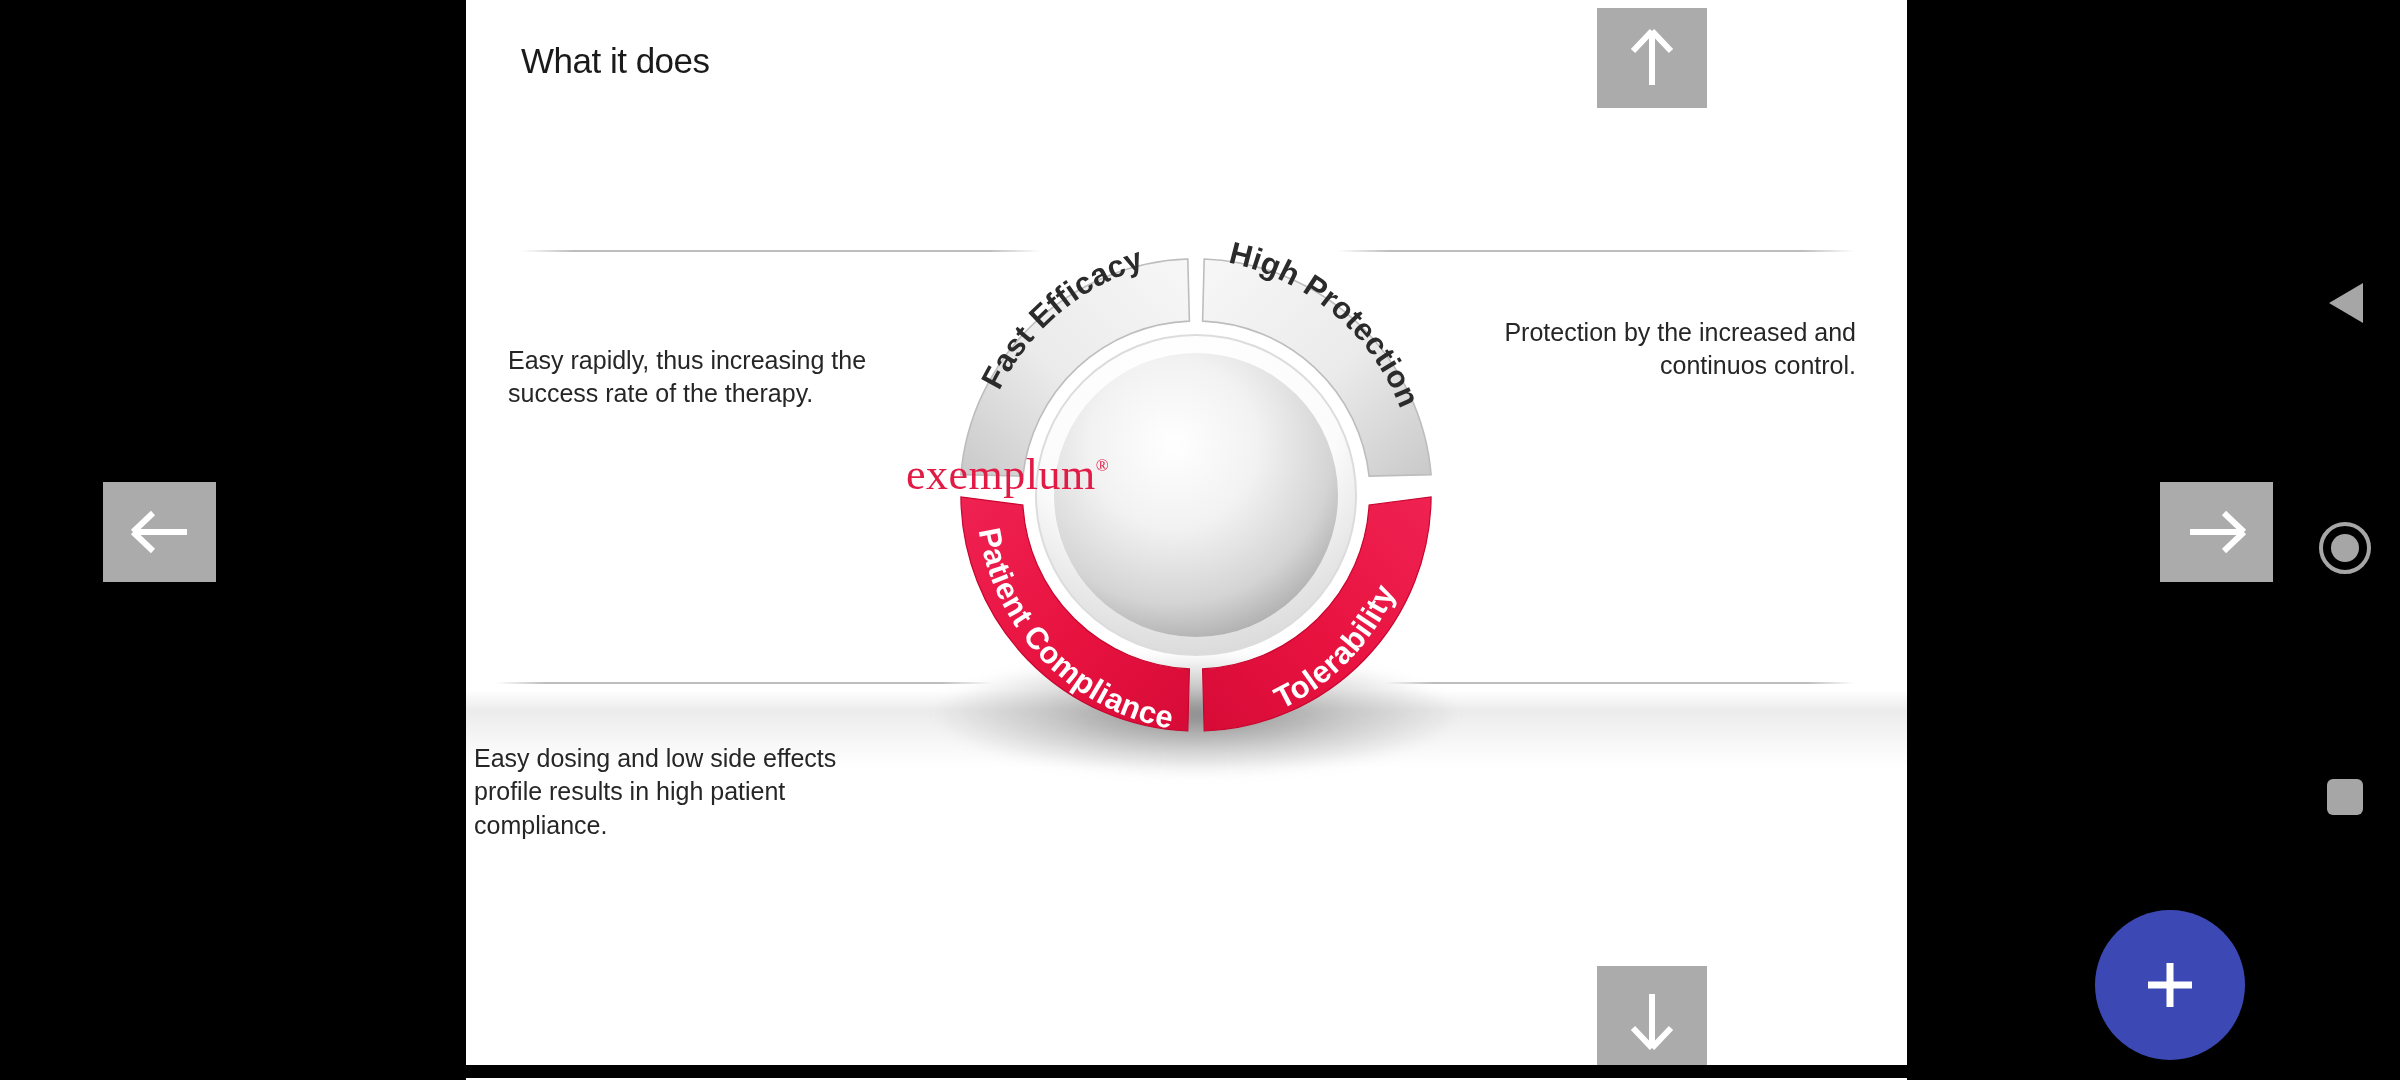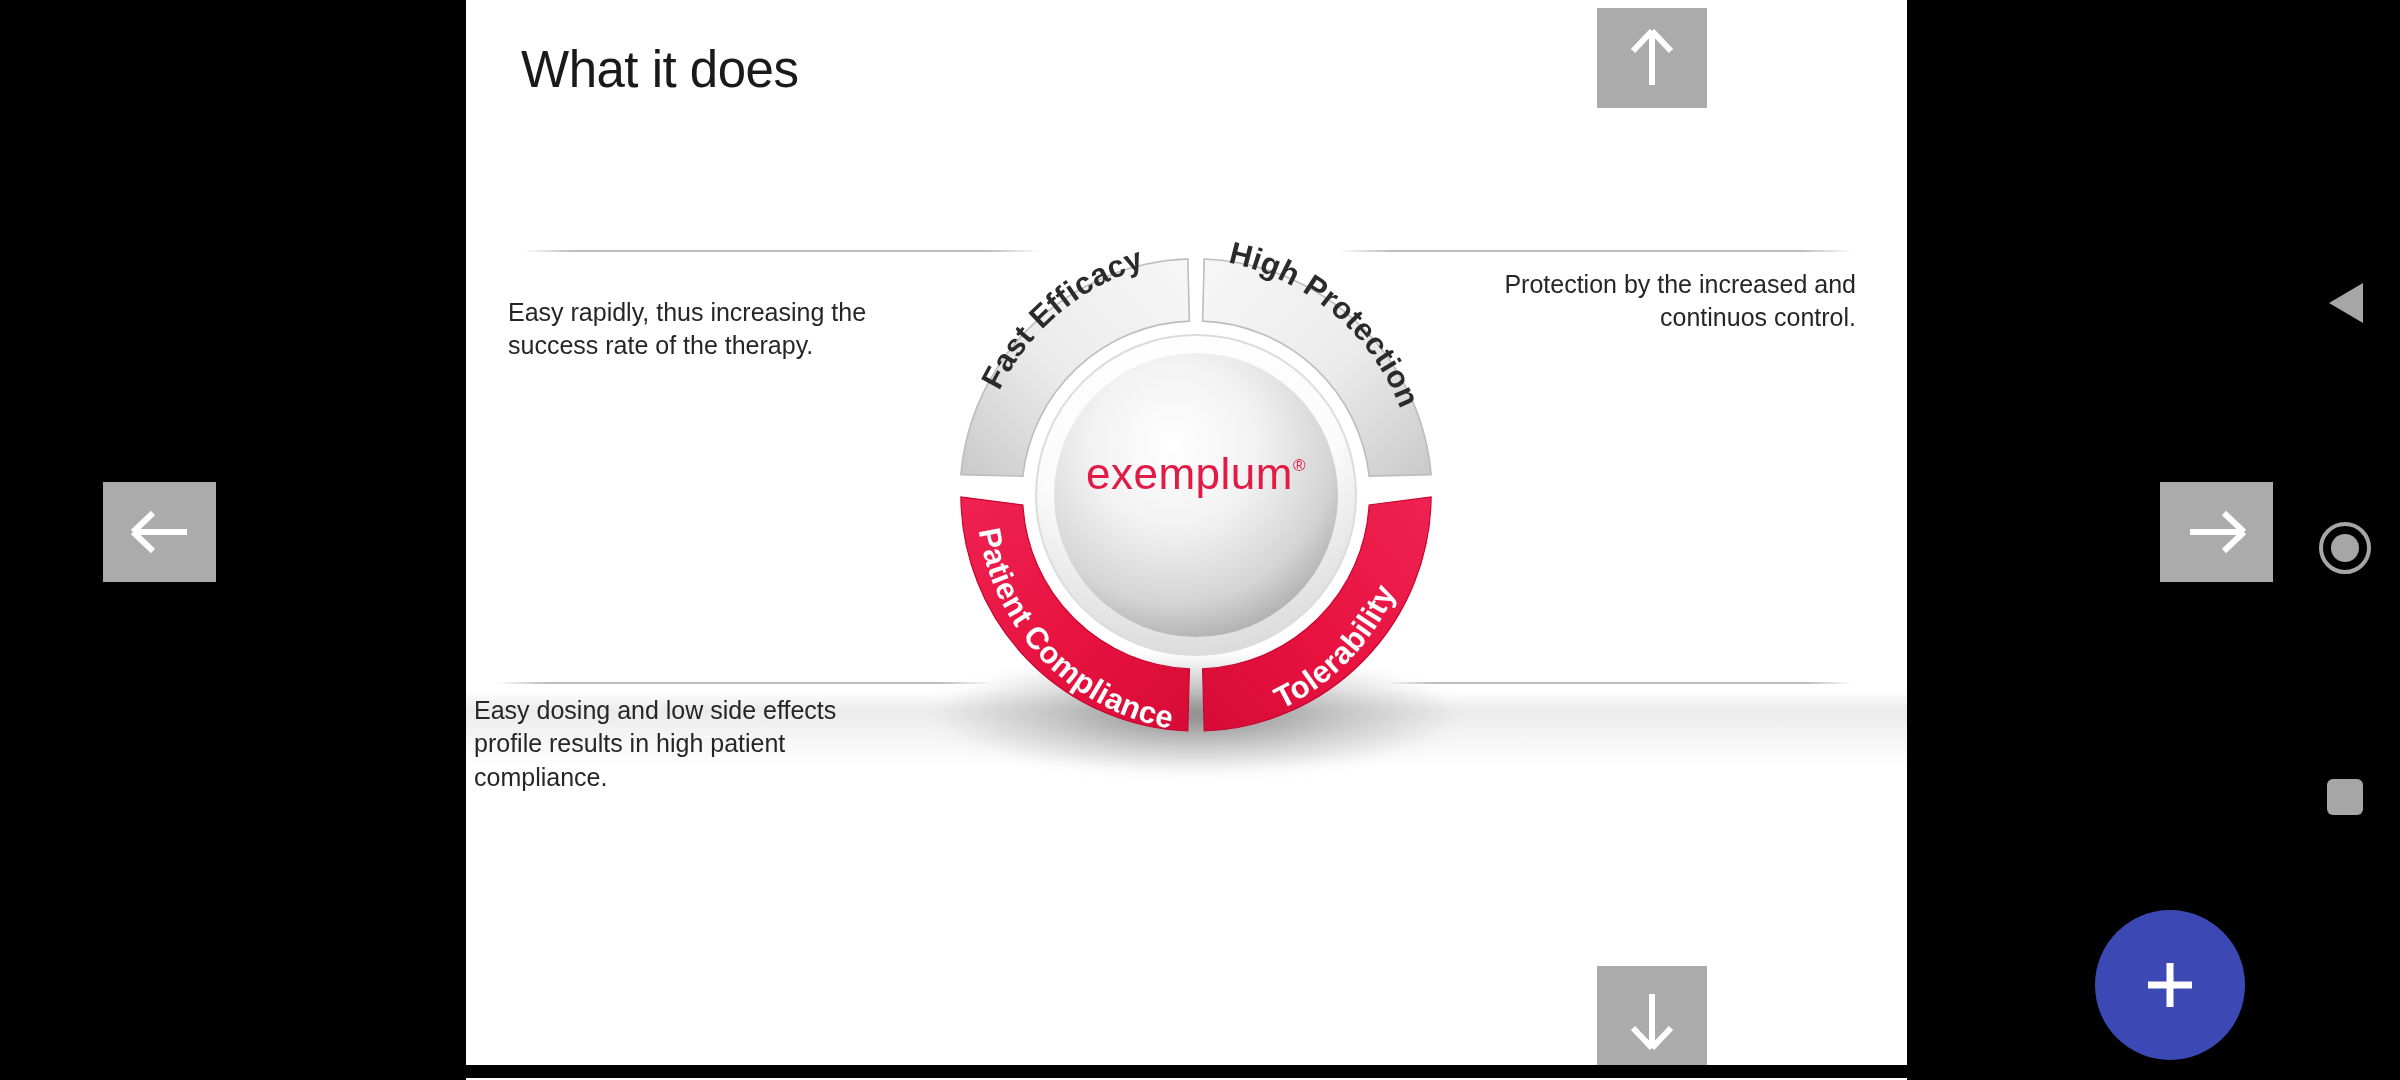--- a/index.html
+++ b/index.html
@@ -5,57 +5,57 @@
   html,body{margin:0;padding:0;background:#000;}
   body{width:2400px;height:1080px;overflow:hidden;
        font-family:"Liberation Sans","DejaVu Sans",sans-serif;}
 
   #screen{position:relative;width:2400px;height:1080px;background:#000;overflow:hidden;}
 
   
   #slide{position:absolute;left:466px;top:0;width:1441px;height:1065px;background:#ffffff;overflow:hidden;}
   #slide-bottom-strip{position:absolute;left:466px;top:1078px;width:1441px;height:4px;background:#fff;}
 
-  #slide-title{position:absolute;left:55px;top:42px;font-size:51px;line-height:1.1;
+  #slide-title{position:absolute;left:55px;top:42px;font-size:35px;line-height:1.1;
        color:#1a1a1a;font-weight:400;letter-spacing:-0.5px;white-space:nowrap;}
 
   
   .rule{position:absolute;height:2px;
         background:linear-gradient(90deg,rgba(190,190,190,0) 0%,rgba(186,186,186,.95) 10%,rgba(186,186,186,.95) 90%,rgba(190,190,190,0) 100%);}
   #rule-tl{left:55px;top:250px;width:520px;}
   #rule-tr{left:872px;top:250px;width:516px;}
   #rule-bl{left:30px;top:682px;width:495px;}
   #rule-br{left:920px;top:682px;width:468px;}
 
   
   #band{position:absolute;left:0;top:690px;width:1441px;height:78px;
         background:linear-gradient(180deg,rgba(255,255,255,0) 0%,rgba(232,232,232,.85) 26%,rgba(244,244,244,.6) 72%,rgba(255,255,255,0) 100%);}
 
   
-  .callout{position:absolute;font-size:25px;line-height:1.33;color:#262626;}
+  .callout{position:absolute;font-size:25px;line-height:1.33;color:#262626;margin-top:48px;}
   .callout.right{text-align:right;}
   #txt-tl{left:42px;top:296px;width:390px;}
   #txt-tr{left:1000px;top:268px;width:390px;}
   #txt-bl{left:8px;top:694px;width:400px;}
   #txt-br{left:990px;top:694px;width:400px;}
 
   
   #donut-wrap{position:absolute;left:440px;top:205px;width:580px;height:580px;}
   #donut-shadow{position:absolute;left:30px;top:450px;width:520px;height:120px;border-radius:50%;
       background:radial-gradient(ellipse at 50% 50%,rgba(60,60,60,.55) 0%,rgba(120,120,120,.30) 42%,rgba(255,255,255,0) 72%);
       filter:blur(6px);}
   #donut-svg{position:absolute;left:0;top:0;}
 
   .seg-label{font-size:31px;font-weight:bold;letter-spacing:.4px;
              font-family:"Liberation Sans","DejaVu Sans",sans-serif;}
   .seg-label.dark{fill:#2b2b2b;}
   .seg-label.light{fill:#ffffff;}
 
-  #logo{position:absolute;left:0;top:244px;width:580px;text-align:center;
-        font-size:44px;color:#e11b46;letter-spacing:.5px;font-weight:400;}
+  #logo{position:absolute;left:0;top:244px;width:580px;text-align:left;
+        font-size:44px;color:#e11b46;letter-spacing:.5px;font-weight:400;font-family:Liberation Serif, serif;}
   #logo sup{font-size:17px;vertical-align:super;position:relative;top:-2px;}
 
   
   .gbtn{position:absolute;background:#ababab;display:flex;align-items:center;justify-content:center;}
   #btn-up{left:1131px;top:8px;width:110px;height:100px;}
   #btn-down{left:1131px;top:966px;width:110px;height:110px;}
   #btn-prev{left:103px;top:482px;width:113px;height:100px;}
   #btn-next{left:2160px;top:482px;width:113px;height:100px;}
 
   

